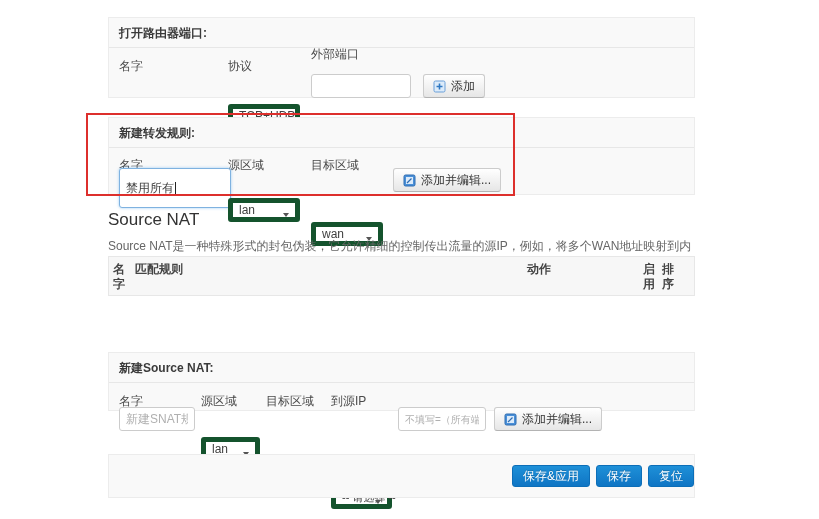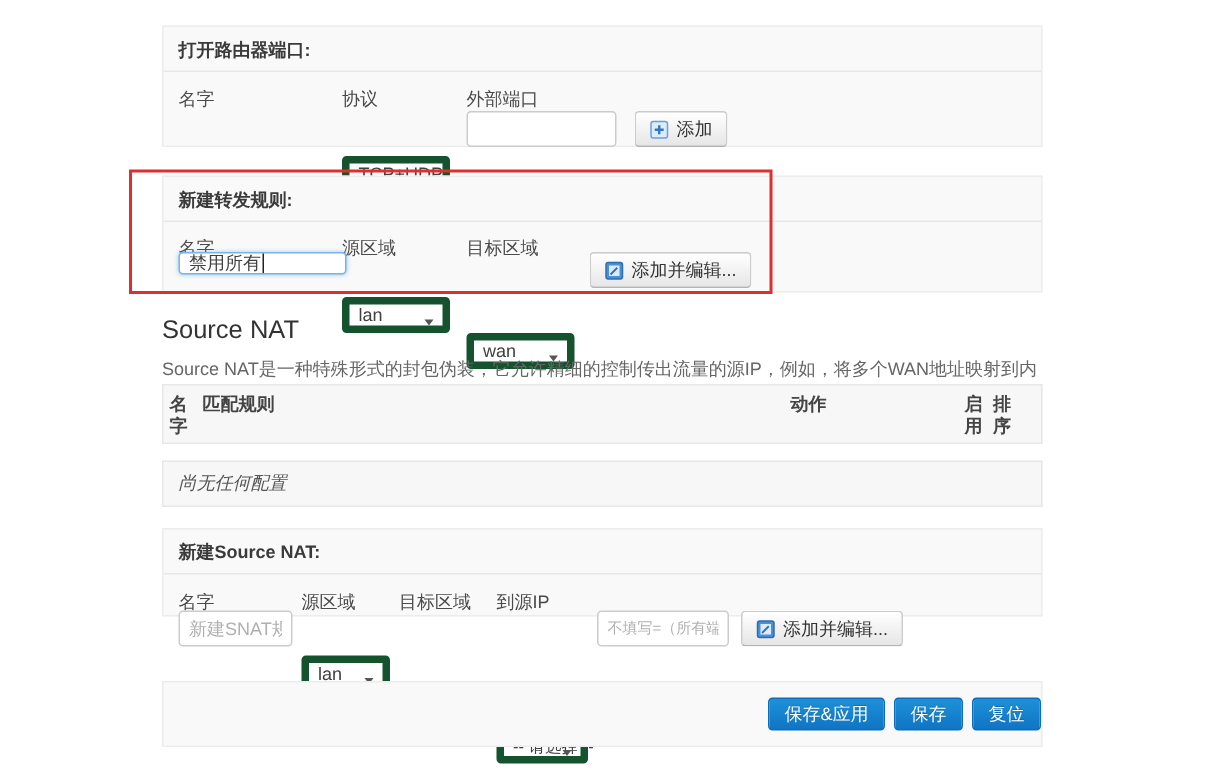--- a/index.html
+++ b/index.html
@@ -11,21 +11,21 @@
   
   .fieldset { position:absolute; left:0; width:587px; background:#f9f9f9; border:1px solid #ececec; }
   .legend { padding:7px 10px 5px 10px; font-weight:bold; color:#3a3a3a; border-bottom:1px solid #e7e7e7; font-size:12px; }
   .cell { position:absolute; white-space:nowrap; }
   .col-label { color:#4a4a4a; font-size:12px; }
 
   
   .tinput { height:24px; border:1px solid #ccc; border-radius:3px; background:#fff; font-size:12px;
             padding:0 6px; color:#404040; font-family:inherit; outline:none; }
   .tinput::placeholder { color:#b0b0b0; opacity:1; }
-  .mock-input { display:flex; align-items:center; height:15px; border:1px solid #7fb2e0; border-radius:3px;
+  .mock-input { display:flex; align-items:center; height:40px; border:1px solid #7fb2e0; border-radius:3px;
                 background:#fff; padding:0 6px; box-shadow:0 0 3px rgba(82,168,236,.55); color:#404040; }
   .caret { display:inline-block; width:1px; height:13px; background:#222; margin-left:1px; }
 
   
   .mock-select { position:relative; display:flex; align-items:center; height:24px; border:5px solid #14532d;
                  border-radius:3px; background:#fff; padding:0 18px 0 6px; color:#404040; cursor:default; }
   .sel-arrow { position:absolute; right:6px; top:10px; width:0; height:0;
                border-left:3px solid transparent; border-right:3px solid transparent; border-top:4px solid #555; }
 
   
@@ -57,21 +57,21 @@
 </head>
 <body>
 
 <div class="page">
   <div class="content">
 
     <div class="fieldset" style="top:17px; height:81px;">
       <div class="legend">打开路由器端口:</div>
       <div class="cell col-label" style="left:10px; top:40px;">名字</div>
       <div class="cell col-label" style="left:119px; top:40px;">协议</div>
-      <div class="cell col-label" style="left:202px; top:28px;margin-top:12px;">外部端口</div>
+      <div class="cell col-label" style="left:202px; top:28px;">外部端口</div>
 
       <div class="mock-select cell" style="left:119px; top:56px; width:72px;">
         <span>TCP+UDP</span>
         <span class="sel-arrow"></span>
       </div>
       <input class="tinput cell" style="left: 202px; top: 56px; width: 100px;" value="">
       <button class="btn-gray cell" style="left:314px; top:56px;">
         <svg class="icon-12" viewBox="0 0 13 13">
           <rect x="1" y="1" width="11" height="11" rx="1.5" fill="#dcebfa" stroke="#6a9fd8"></rect>
           <path d="M6.5 3.5v6M3.5 6.5h6" stroke="#2f78c2" stroke-width="1.6"></path>
@@ -112,23 +112,20 @@
     <div class="desc">Source NAT是一种特殊形式的封包伪装，它允许精细的控制传出流量的源IP，例如，将多个WAN地址映射到内部子网。</div>
 
     <div class="band" style="top:256px; height:40px;">
       <div class="th narrow" style="left:4px; top:5px;">名字</div>
       <div class="th" style="left:26px; top:5px;">匹配规则</div>
       <div class="th" style="left:418px; top:5px;">动作</div>
       <div class="th narrow" style="left:534px; top:5px;">启用</div>
       <div class="th narrow" style="left:553px; top:5px;">排序</div>
     </div>
 
-    <div class="band" style="top:307px; height:31px; display:flex; align-items:center; padding-left:10px;">
-      <span class="empty-note">尚无任何配置</span>
-    </div>
 
     <div class="fieldset" style="top:352px; height:59px;">
       <div class="legend">新建Source NAT:</div>
       <div class="cell col-label" style="left:10px; top:40px;">名字</div>
       <div class="cell col-label" style="left:92px; top:40px;">源区域</div>
       <div class="cell col-label" style="left:157px; top:40px;">目标区域</div>
       <div class="cell col-label" style="left:222px; top:40px;">到源IP</div>
       <div class="cell col-label" style="left:289px; top:40px;margin-top:20px;">到源端口</div>
 
       <input class="tinput cell" style="left: 10px; top: 54px; width: 76px;" placeholder="新建SNAT规则">

